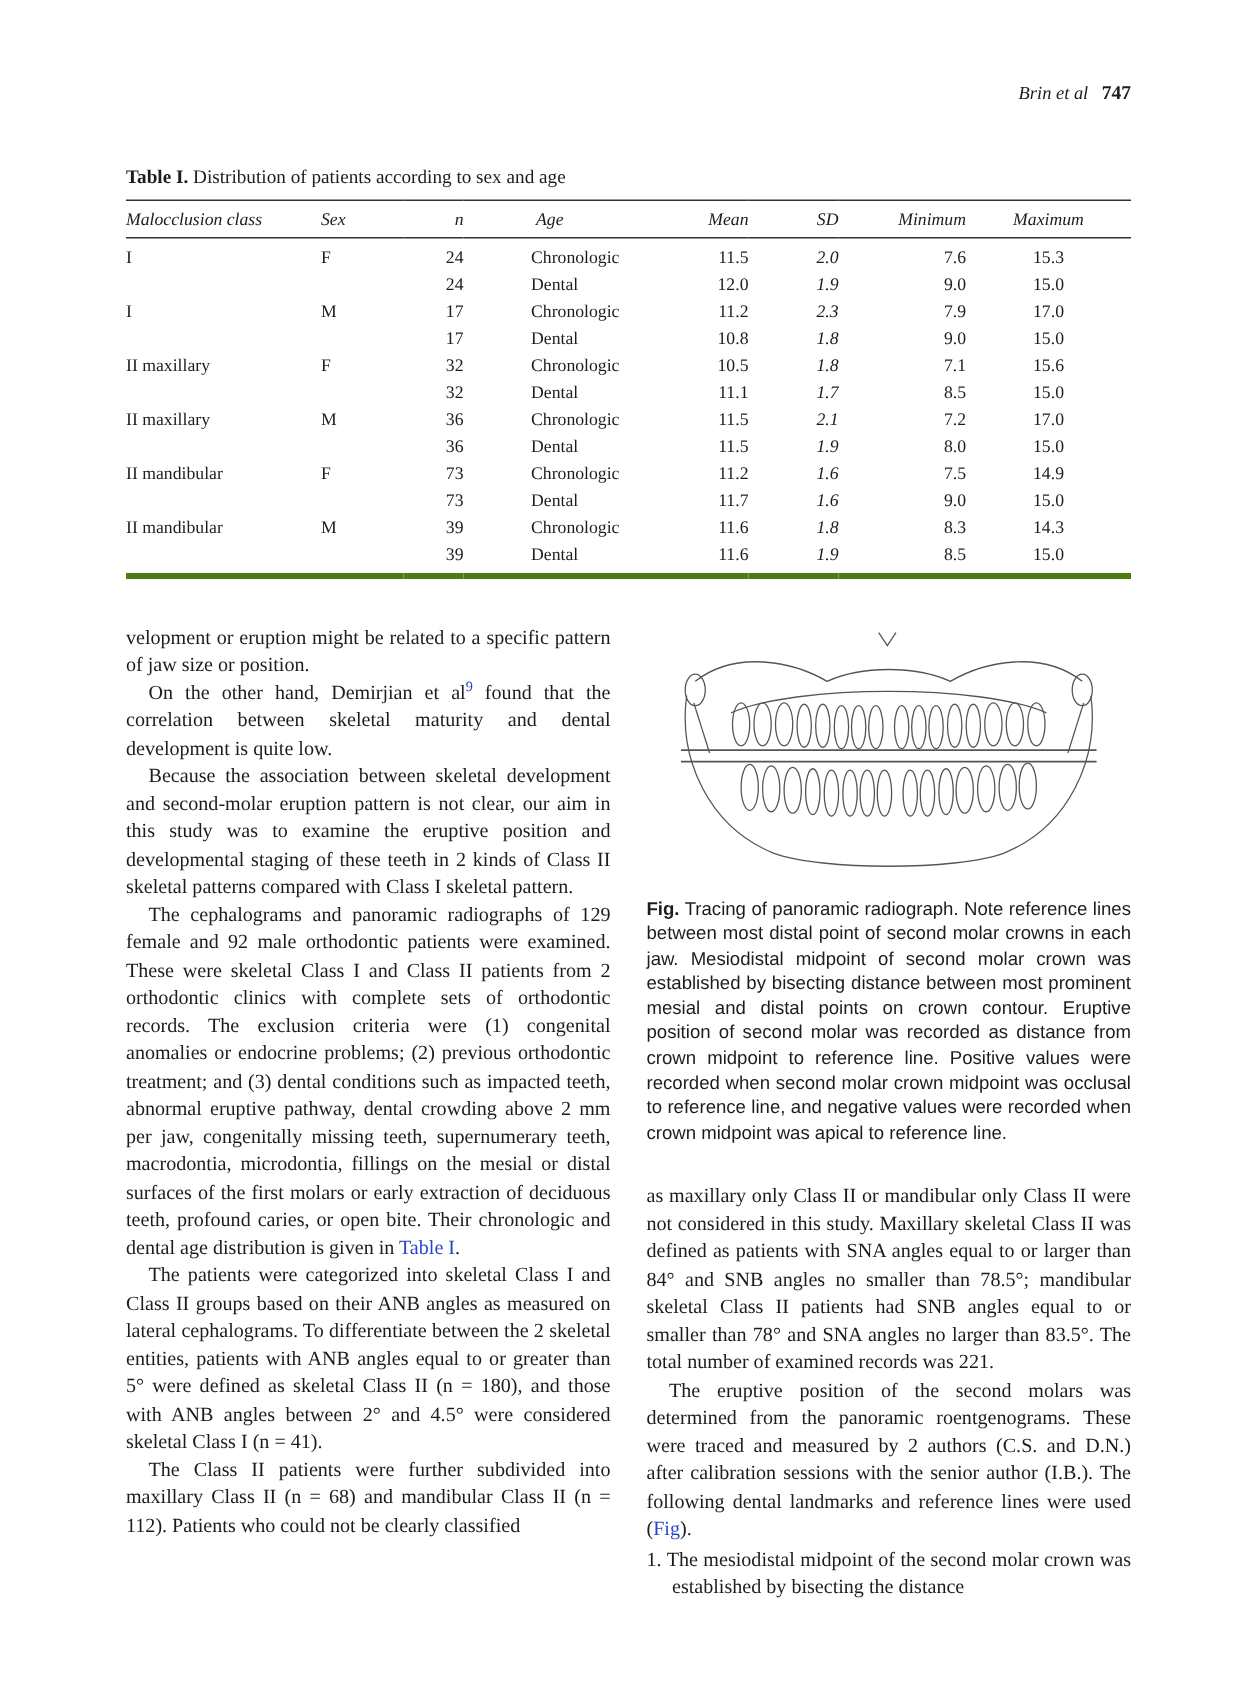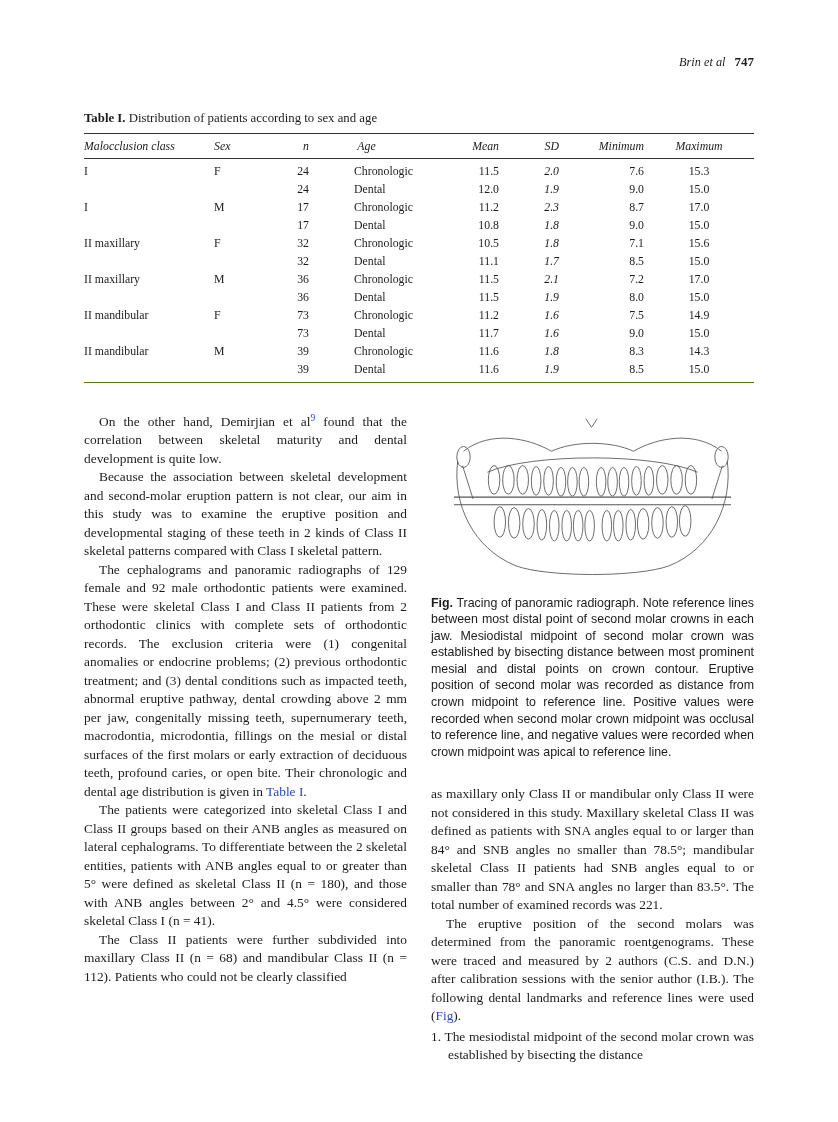--- a/index.html
+++ b/index.html
@@ -18,21 +18,21 @@
   .header-left { font-style: italic; }
   .header-right { white-space: nowrap; font-size: 12.3px; }
   .running-authors { font-style: italic; }
   .pagenum { font-weight: bold; font-style: normal; font-size: 13px; margin-left: 9px; }
 
   
   .table-section { margin-top: 40px; }
   .table-caption { font-size: 12.8px; margin-bottom: 7px; }
   .cap-label { font-weight: bold; }
   table { width: 100%; border-collapse: collapse;
-    border-top: 1.5px solid #333; border-bottom: 1px solid #4d7c0f; }
+    border-top: 1.5px solid #333; border-bottom: 4px solid #4d7c0f; }
   thead tr { border-bottom: 1px solid #333; }
   th { font-style: italic; font-weight: normal; font-size: 11.8px; padding: 5px 0 4px; }
   td { font-size: 11.8px; padding: 1.5px 0; }
   tbody tr:first-child td { padding-top: 5px; }
   tbody tr:last-child td { padding-bottom: 5px; }
   .c0 { width: 130px; text-align: left; }
   .c1 { width: 55px;  text-align: left; }
   .c2 { width: 40px;  text-align: right; }
   .c3 { width: 115px; text-align: left; padding-left: 45px; }
   th.c3 { text-align: center; padding-left: 0; }
@@ -109,21 +109,21 @@
             <td class="c6">9.0</td>
             <td class="c7">15.0</td>
           </tr>
           <tr>
             <td class="c0">I</td>
             <td class="c1">M</td>
             <td class="c2">17</td>
             <td class="c3">Chronologic</td>
             <td class="c4">11.2</td>
             <td class="c5">2.3</td>
-            <td class="c6">8.7</td>
+            <td class="c6">7.9</td>
             <td class="c7">17.0</td>
           </tr>
           <tr>
             <td class="c0"></td>
             <td class="c1"></td>
             <td class="c2">17</td>
             <td class="c3">Dental</td>
             <td class="c4">10.8</td>
             <td class="c5">1.8</td>
             <td class="c6">9.0</td>
@@ -209,20 +209,21 @@
             <td class="c6">8.5</td>
             <td class="c7">15.0</td>
           </tr>
         </tbody>
     </table>
   </section>
 
   <div class="columns">
 
     <div class="col">
+      <p>velopment or eruption might be related to a specific pattern of jaw size or position.</p>
       <p class="indent"><span>On the other hand, Demirjian et al</span><sup class="ref link">9</sup><span> found that the correlation between skeletal maturity and dental development is quite low.</span></p>
       <p class="indent">Because the association between skeletal development and second-molar eruption pattern is not clear, our aim in this study was to examine the eruptive position and developmental staging of these teeth in 2 kinds of Class II skeletal patterns compared with Class I skeletal pattern.</p>
       <p class="indent"><span>The cephalograms and panoramic radiographs of 129 female and 92 male orthodontic patients were examined. These were skeletal Class I and Class II patients from 2 orthodontic clinics with complete sets of orthodontic records. The exclusion criteria were (1) congenital anomalies or endocrine problems; (2) previous orthodontic treatment; and (3) dental conditions such as impacted teeth, abnormal eruptive pathway, dental crowding above 2 mm per jaw, congenitally missing teeth, supernumerary teeth, macrodontia, microdontia, fillings on the mesial or distal surfaces of the first molars or early extraction of deciduous teeth, profound caries, or open bite. Their chronologic and dental age distribution is given in </span><span class="link">Table I</span><span>.</span></p>
       <p class="indent">The patients were categorized into skeletal Class I and Class II groups based on their ANB angles as measured on lateral cephalograms. To differentiate between the 2 skeletal entities, patients with ANB angles equal to or greater than 5° were defined as skeletal Class II (n = 180), and those with ANB angles between 2° and 4.5° were considered skeletal Class I (n = 41).</p>
       <p class="indent">The Class II patients were further subdivided into maxillary Class II (n = 68) and mandibular Class II (n = 112). Patients who could not be clearly classified</p>
     </div>
 
     <div class="col">
 
       <div class="figure">

